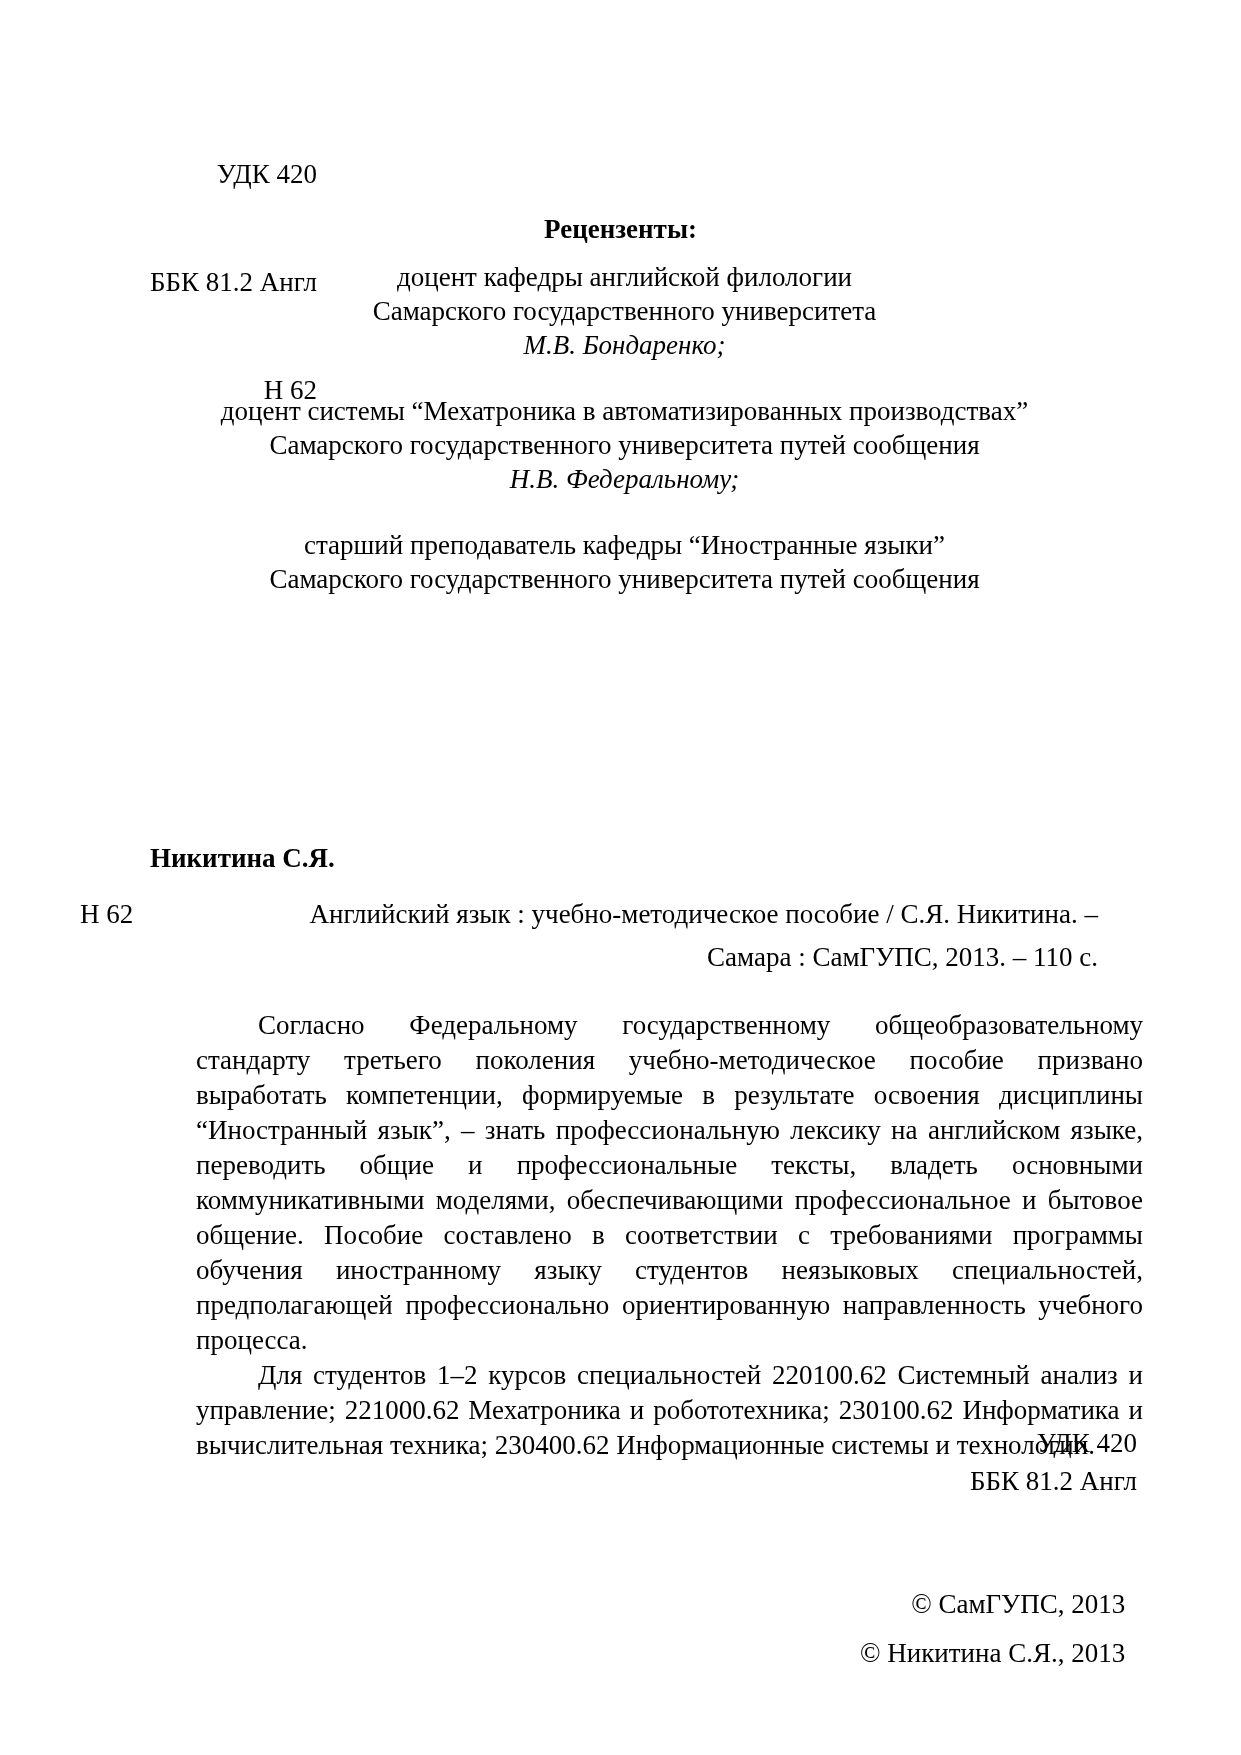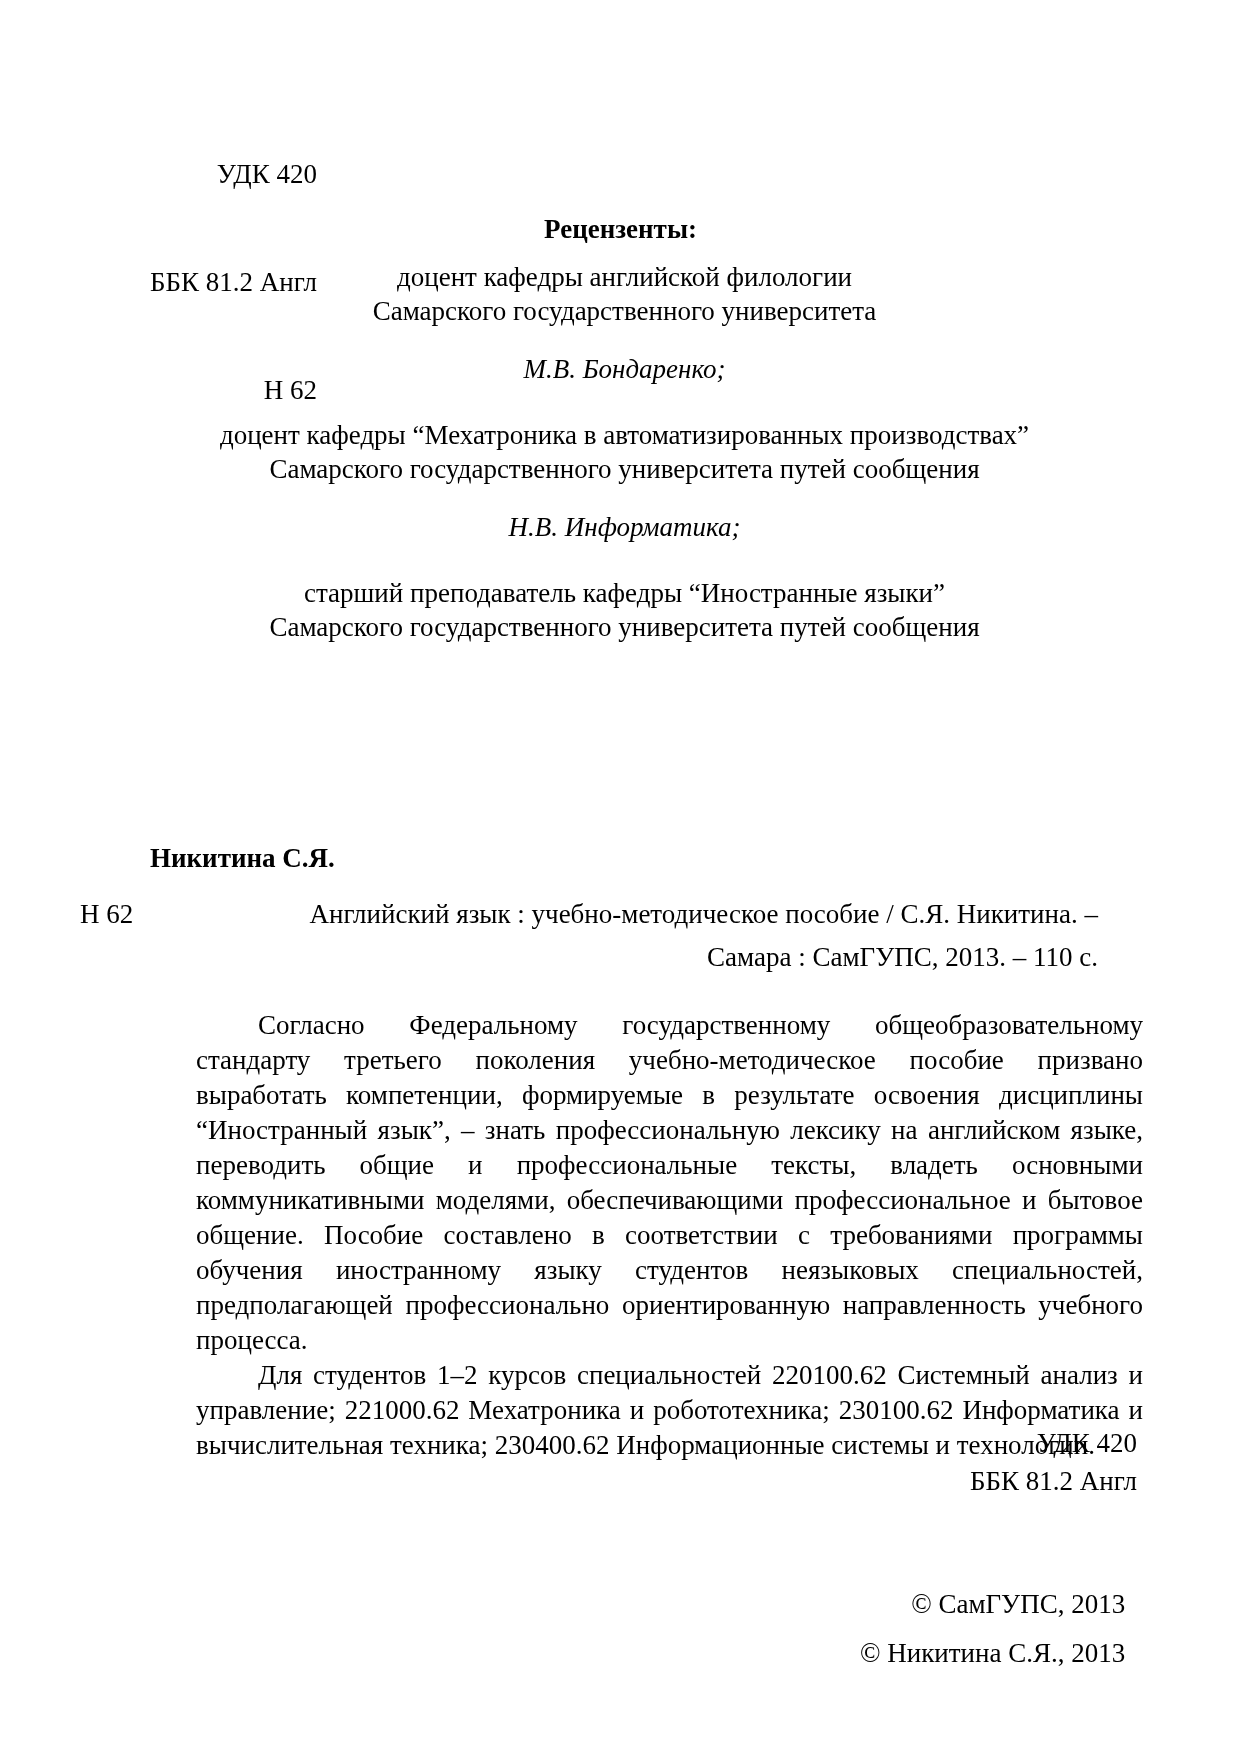--- a/index.html
+++ b/index.html
@@ -32,21 +32,21 @@
     top: 212px;
     width: 1241px;
     text-align: center;
     line-height: 34px;
   }
   .reviewers .heading {
     font-weight: bold;
     margin-bottom: 14px;
   }
   .reviewer-group { margin-bottom: 32px; padding-left: 8px; }
-  .reviewer-name { font-style: italic; margin-top: 24px; }
+  .reviewer-name { font-style: italic; }
 
   
   .author-line {
     left: 150px;
     top: 843px;
     font-weight: bold;
   }
   .catalog {
     left: 148px;
     top: 893px;
@@ -100,23 +100,23 @@
 <div class="abs reviewers">
   <div class="heading">Рецензенты:</div>
 
   <div class="reviewer-group">
     <div>доцент кафедры английской филологии</div>
     <div>Самарского государственного университета</div>
     <div class="reviewer-name">М.В. Бондаренко;</div>
   </div>
 
   <div class="reviewer-group">
-    <div>доцент кафедры “Мехатроника в автоматизированных производствах”</div>
+    <div>доцент системы “Мехатроника в автоматизированных производствах”</div>
     <div>Самарского государственного университета путей сообщения</div>
-    <div class="reviewer-name">Н.В. Информатика;</div>
+    <div class="reviewer-name">Н.В. Федеральному;</div>
   </div>
 
   <div class="reviewer-group">
     <div>старший преподаватель кафедры “Иностранные языки”</div>
     <div>Самарского государственного университета путей сообщения</div>
   </div>
 </div>
 
 <div class="abs author-line">Никитина С.Я.</div>
 

